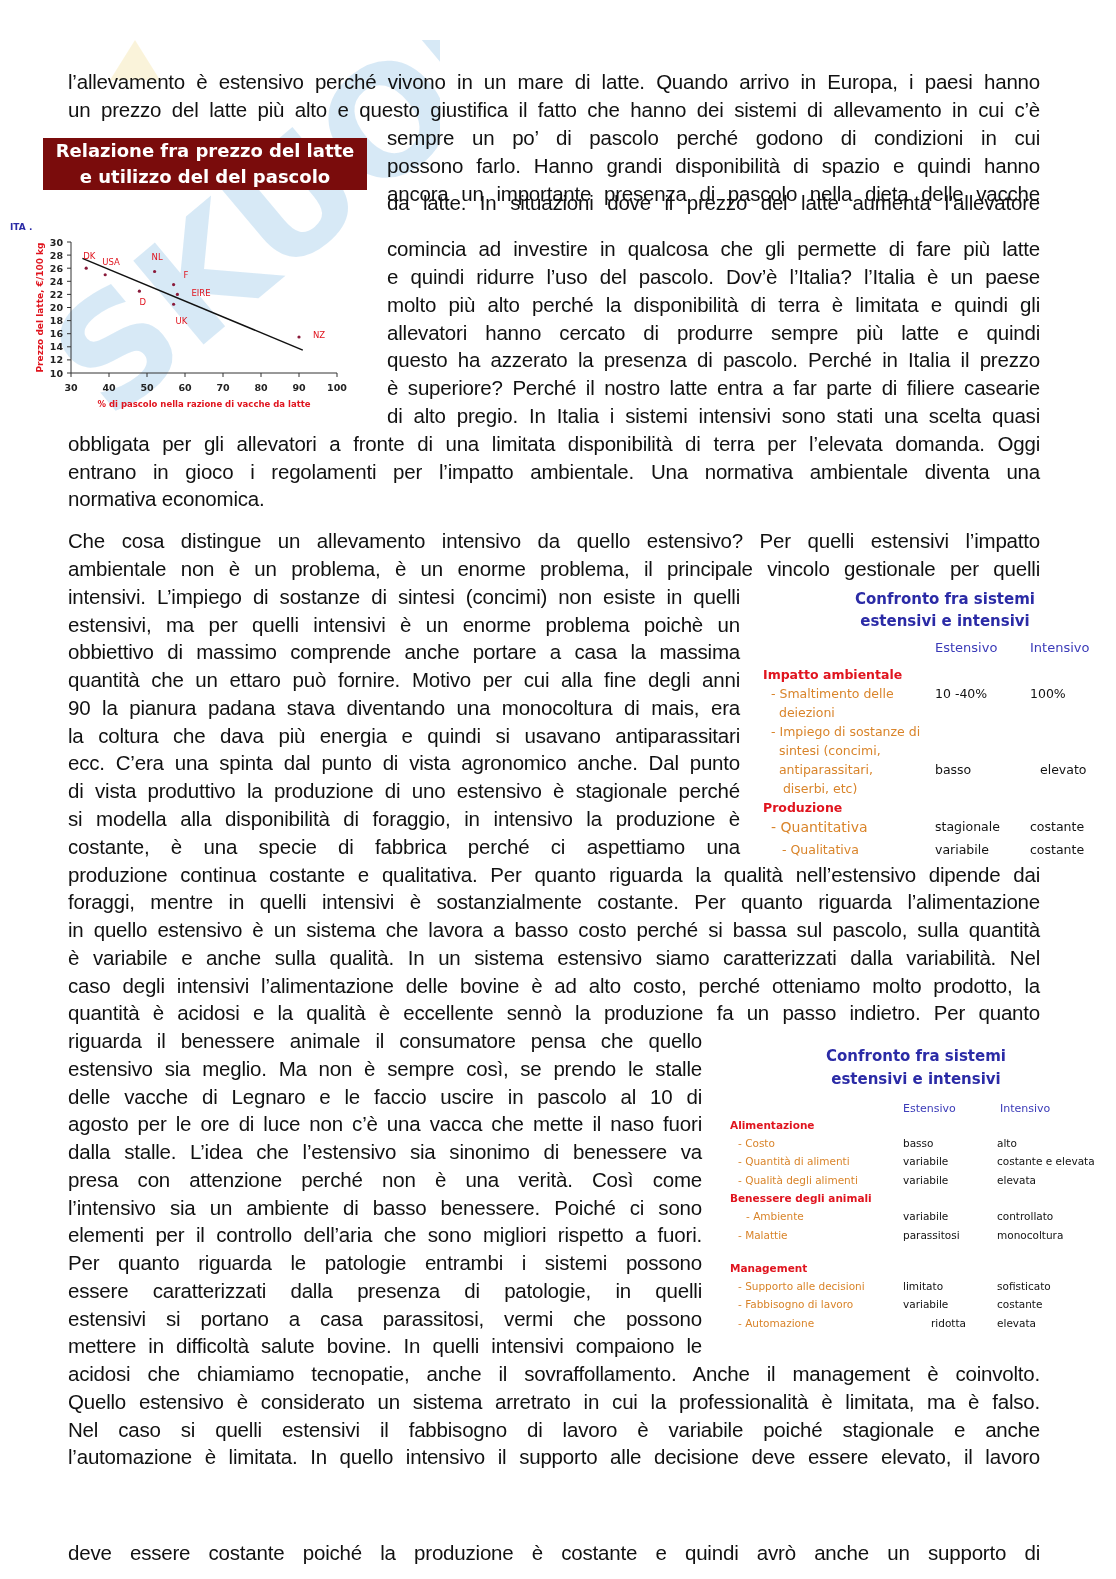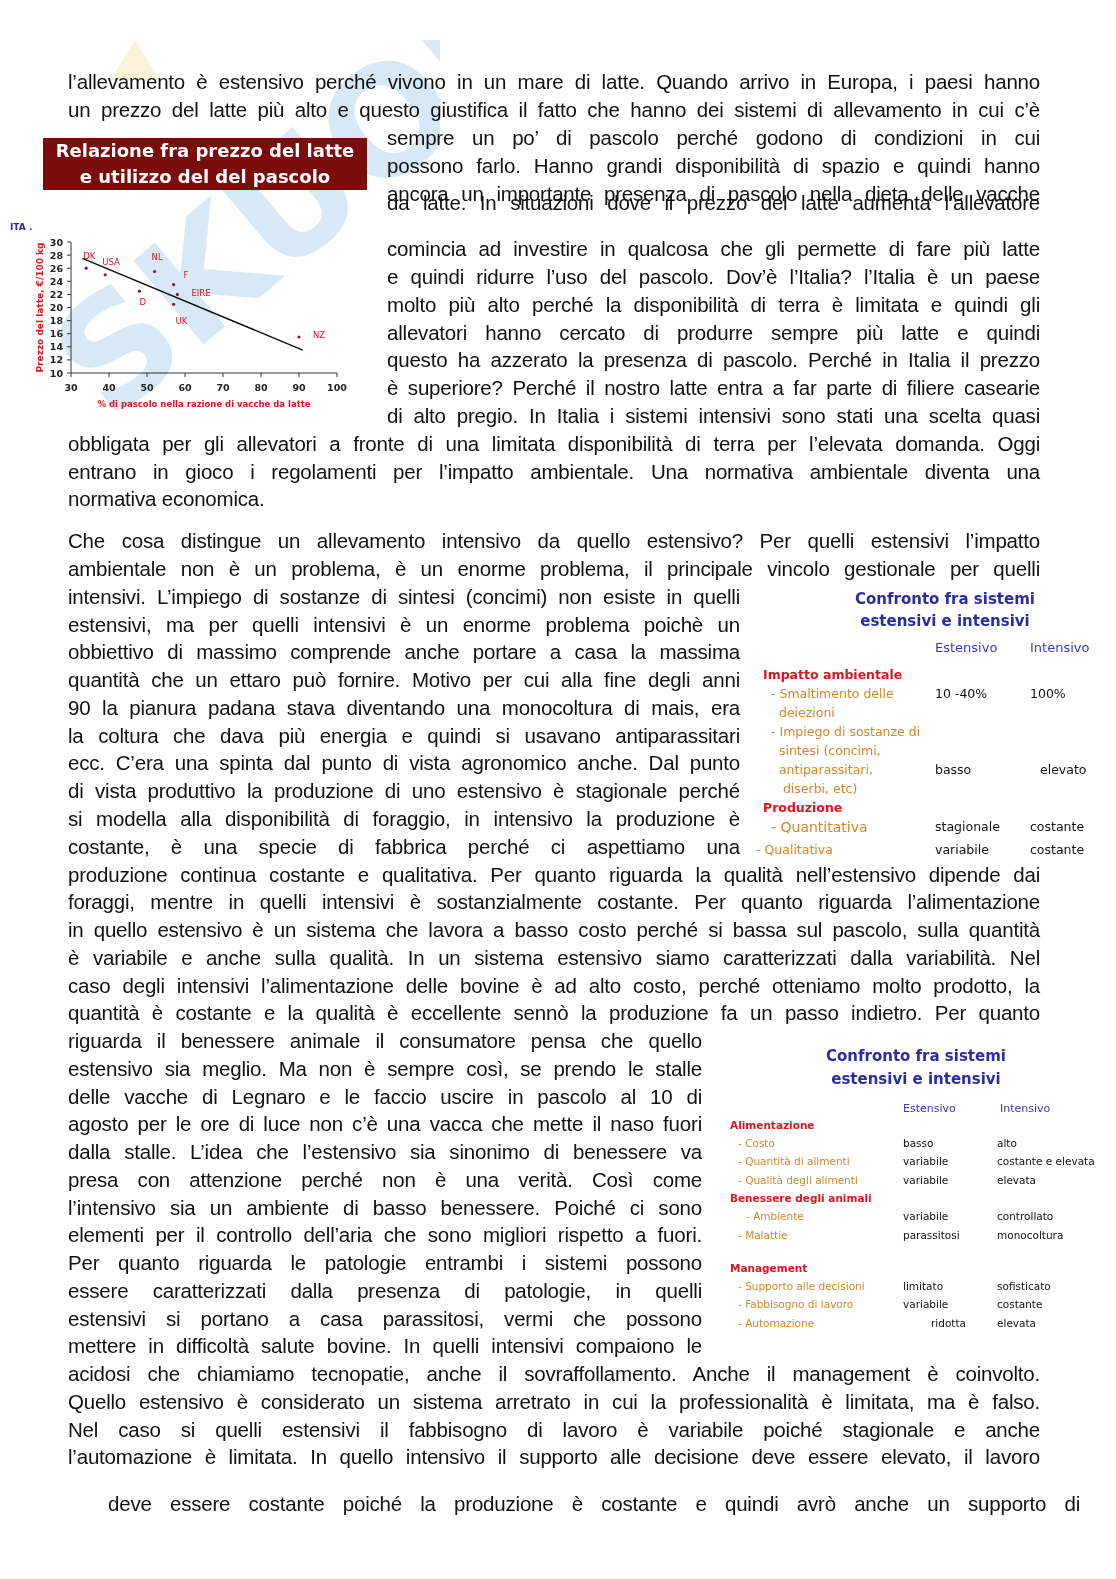--- a/index.html
+++ b/index.html
@@ -58,38 +58,38 @@
     <div class="line just" style="left: 68px; top: 722px; width: 672px;">la coltura che dava più energia e quindi si usavano antiparassitari</div>
     <div class="line just" style="left: 68px; top: 749px; width: 672px;">ecc. C’era una spinta dal punto di vista agronomico anche. Dal punto</div>
     <div class="line just" style="left: 68px; top: 777px; width: 672px;">di vista produttivo la produzione di uno estensivo è stagionale perché</div>
     <div class="line just" style="left: 68px; top: 805px; width: 672px;">si modella alla disponibilità di foraggio, in intensivo la produzione è</div>
     <div class="line just" style="left: 68px; top: 833px; width: 672px;">costante, è una specie di fabbrica perché ci aspettiamo una</div>
     <div class="line just" style="left: 68px; top: 861px; width: 972px;">produzione continua costante e qualitativa. Per quanto riguarda la qualità nell’estensivo dipende dai</div>
     <div class="line just" style="left: 68px; top: 888px; width: 972px;">foraggi, mentre in quelli intensivi è sostanzialmente costante. Per quanto riguarda l’alimentazione</div>
     <div class="line just" style="left: 68px; top: 916px; width: 972px;">in quello estensivo è un sistema che lavora a basso costo perché si bassa sul pascolo, sulla quantità</div>
     <div class="line just" style="left: 68px; top: 944px; width: 972px;">è variabile e anche sulla qualità. In un sistema estensivo siamo caratterizzati dalla variabilità. Nel</div>
     <div class="line just" style="left: 68px; top: 972px; width: 972px;">caso degli intensivi l’alimentazione delle bovine è ad alto costo, perché otteniamo molto prodotto, la</div>
-    <div class="line just" style="left: 68px; top: 999px; width: 972px;">quantità è costante e la qualità è eccellente sennò la produzione fa un passo indietro. Per quanto</div>
+    <div class="line just" style="left: 68px; top: 999px; width: 972px;">quantità è acidosi e la qualità è eccellente sennò la produzione fa un passo indietro. Per quanto</div>
     <div class="line just" style="left: 68px; top: 1027px; width: 634px;">riguarda il benessere animale il consumatore pensa che quello</div>
     <div class="line just" style="left: 68px; top: 1055px; width: 634px;">estensivo sia meglio. Ma non è sempre così, se prendo le stalle</div>
     <div class="line just" style="left: 68px; top: 1083px; width: 634px;">delle vacche di Legnaro e le faccio uscire in pascolo al 10 di</div>
     <div class="line just" style="left: 68px; top: 1110px; width: 634px;">agosto per le ore di luce non c’è una vacca che mette il naso fuori</div>
     <div class="line just" style="left: 68px; top: 1138px; width: 634px;">dalla stalle. L’idea che l’estensivo sia sinonimo di benessere va</div>
     <div class="line just" style="left: 68px; top: 1166px; width: 634px;">presa con attenzione perché non è una verità. Così come</div>
     <div class="line just" style="left: 68px; top: 1194px; width: 634px;">l’intensivo sia un ambiente di basso benessere. Poiché ci sono</div>
     <div class="line just" style="left: 68px; top: 1221px; width: 634px;">elementi per il controllo dell’aria che sono migliori rispetto a fuori.</div>
     <div class="line just" style="left: 68px; top: 1249px; width: 634px;">Per quanto riguarda le patologie entrambi i sistemi possono</div>
     <div class="line just" style="left: 68px; top: 1277px; width: 634px;">essere caratterizzati dalla presenza di patologie, in quelli</div>
     <div class="line just" style="left: 68px; top: 1305px; width: 634px;">estensivi si portano a casa parassitosi, vermi che possono</div>
     <div class="line just" style="left: 68px; top: 1332px; width: 634px;">mettere in difficoltà salute bovine. In quelli intensivi compaiono le</div>
     <div class="line just" style="left: 68px; top: 1360px; width: 972px;">acidosi che chiamiamo tecnopatie, anche il sovraffollamento. Anche il management è coinvolto.</div>
     <div class="line just" style="left: 68px; top: 1388px; width: 972px;">Quello estensivo è considerato un sistema arretrato in cui la professionalità è limitata, ma è falso.</div>
     <div class="line just" style="left: 68px; top: 1416px; width: 972px;">Nel caso si quelli estensivi il fabbisogno di lavoro è variabile poiché stagionale e anche</div>
     <div class="line just" style="left: 68px; top: 1443px; width: 972px;">l’automazione è limitata. In quello intensivo il supporto alle decisione deve essere elevato, il lavoro</div>
-    <div class="line just" style="left: 68px; top: 1490px; width: 972px; margin-left: 40px;">deve essere costante poiché la produzione è costante e quindi avrò anche un supporto di</div>
+    <div class="line just" style="left: 68px; top: 1539px; width: 972px;">deve essere costante poiché la produzione è costante e quindi avrò anche un supporto di</div>
   </div>
 
 <div class="chart-title">
   <div>Relazione fra prezzo del latte</div>
   <div>e utilizzo del del pascolo</div>
 </div>
 
 <svg id="chart" style="position:absolute;left:0;top:215px;width:360px;height:200px;" viewBox="0 215 360 200">
     <line x1="71" y1="242" x2="71" y2="373" stroke="#333" stroke-width="1"></line>
     <line x1="71" y1="373" x2="337" y2="373" stroke="#333" stroke-width="1"></line>
@@ -168,21 +168,21 @@
     <div class="abs sub" style="left: 16px; top: 136px; font-size: 12.5px; white-space: pre;">- Impiego di sostanze di</div>
     <div class="abs sub" style="left: 16px; top: 155px; font-size: 12.5px; white-space: pre;">  sintesi (concimi,</div>
     <div class="abs sub" style="left: 16px; top: 174px; font-size: 12.5px; white-space: pre;">  antiparassitari,</div>
     <div class="abs val" style="left: 180px; top: 174px; font-size: 12.5px;">basso</div>
     <div class="abs val" style="left: 275px; top: 174px; font-size: 12.5px; margin-left: 10px;">elevato</div>
     <div class="abs sub" style="left: 16px; top: 193px; font-size: 12.5px; white-space: pre;">   diserbi, etc)</div>
     <div class="abs cat" style="left: 8px; top: 212px; font-size: 12.5px; white-space: pre;">Produzione</div>
     <div class="abs sub" style="left: 16px; top: 231px; font-size: 14px; white-space: pre;">- Quantitativa</div>
     <div class="abs val" style="left: 180px; top: 231px; font-size: 12.5px;">stagionale</div>
     <div class="abs val" style="left: 275px; top: 231px; font-size: 12.5px;">costante</div>
-    <div class="abs sub" style="left: 1px; top: 254px; font-size: 12.5px; white-space: pre;">- Qualitativa</div>
+    <div class="abs sub" style="left: 27px; top: 254px; font-size: 12.5px; white-space: pre;">- Qualitativa</div>
     <div class="abs val" style="left: 180px; top: 254px; font-size: 12.5px;">variabile</div>
     <div class="abs val" style="left: 275px; top: 254px; font-size: 12.5px;">costante</div>
   </div>
 
 <div id="table2" class="slide" style="left:730px;top:1045px;width:386px;height:290px;">
   <div class="st abs" style="left:0;top:0;width:372px;font-size:15px;line-height:23px;">
     <div>Confronto fra sistemi</div>
     <div>estensivi e intensivi</div>
   </div>
   <div class="hdr abs" style="left:173px;top:57px;font-size:11px;">Estensivo</div>

